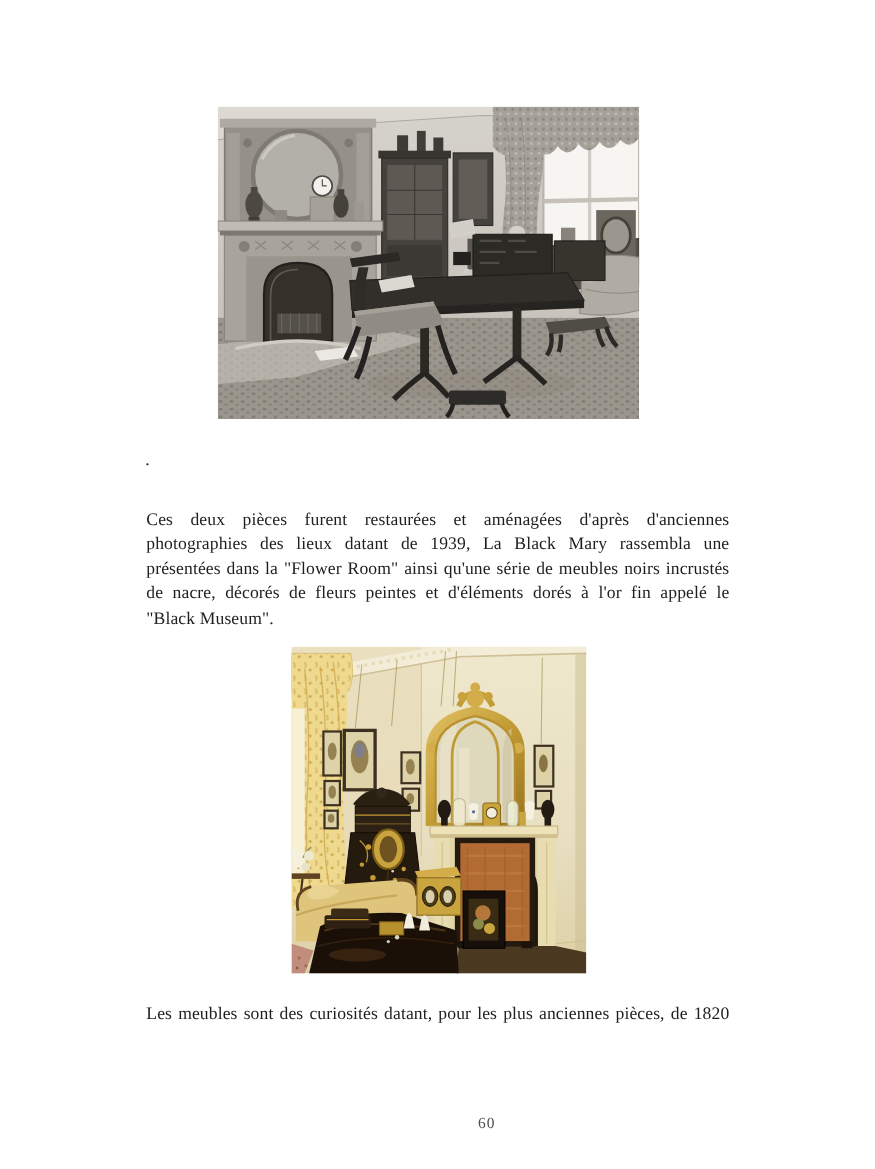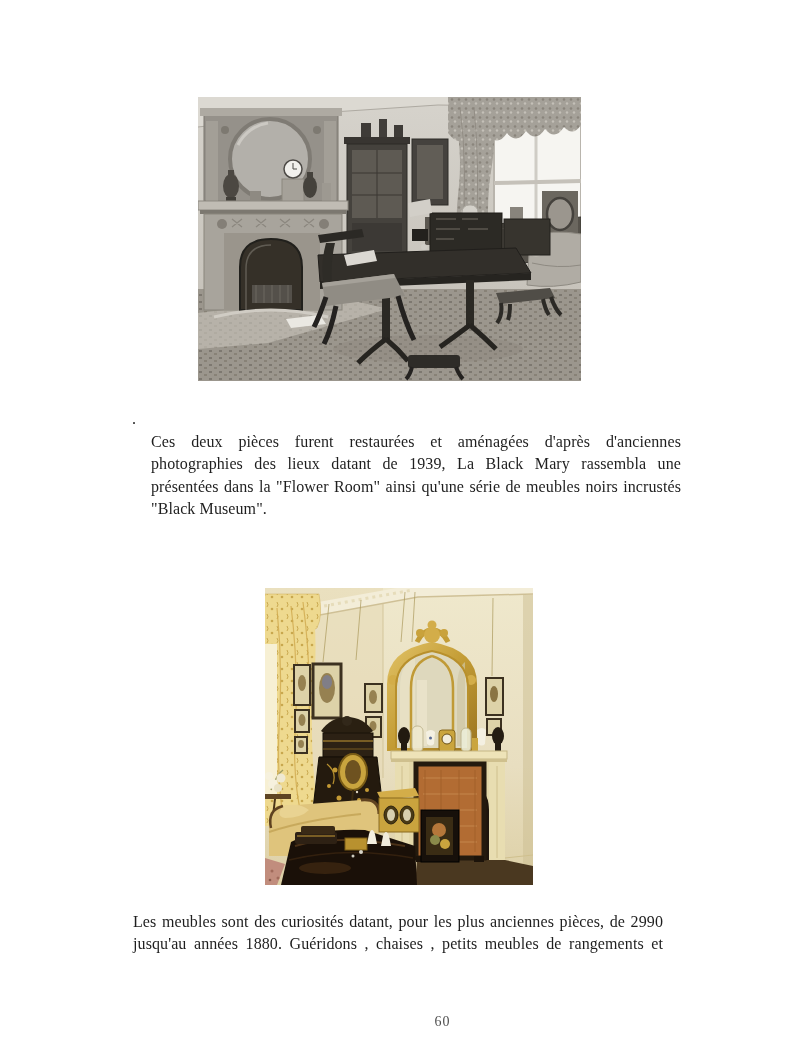--- a/index.html
+++ b/index.html
@@ -5,21 +5,21 @@
   html,body{margin:0;padding:0;background:#ffffff;}
   .page{
     position:relative;width:795px;height:1063px;background:#ffffff;
     font-family:"Liberation Serif","DejaVu Serif",serif;color:#1e1e1e;overflow:hidden;
   }
   figure{margin:0;line-height:0;}
   .photo1{position:absolute;left:198px;top:97px;width:383px;height:284px;}
   .photo2{position:absolute;left:265px;top:588px;width:268px;height:297px;}
   .stray-dot{position:absolute;left:132px;top:410px;font-size:16px;line-height:18px;}
   .para{position:absolute;left:133px;width:530px;font-size:16px;line-height:22.4px;letter-spacing:0.1px;}
-  .para1{top:431px;margin-left:18px;}
+  .para1{top:462px;}
   .para2{top:911px;}
   .jline{text-align:justify;text-align-last:justify;}
   .jline.last{text-align:justify;text-align-last:left;}
   .pagenum{position:absolute;left:0;top:1014px;width:795px;text-align:center;
     font-size:14px;color:#4f4f4f;letter-spacing:1px;margin-left:45px;}
 </style>
 </head>
 <body>
 
 <div class="page">
@@ -147,20 +147,21 @@
       <path d="M214,270 q-2,8 -6,12 M258,270 q3,8 7,12" stroke="#242220" stroke-width="4" fill="none"></path>
     </svg>
   </figure>
 
   <div class="stray-dot">.</div>
 
   <div class="para para1">
     <div class="jline">Ces deux pièces furent restaurées et aménagées d'après d'anciennes</div>
     <div class="jline">photographies des lieux datant de 1939, La Black Mary rassembla une</div>
     <div class="jline">présentées dans la "Flower Room" ainsi qu'une série de meubles noirs incrustés</div>
+    <div class="jline">de nacre, décorés de fleurs peintes et d'éléments dorés à l'or fin appelé le</div>
     <div class="jline last">"Black Museum".</div>
   </div>
 
   <figure class="photo2">
     <svg viewBox="0 0 268 297" width="268" height="297" preserveAspectRatio="none">
       <defs>
         <linearGradient id="g2wall" x1="0" y1="0" x2="0" y2="1">
           <stop offset="0" stop-color="#efe8cc"></stop>
             <stop offset="0.6" stop-color="#e8dec0"></stop>
             <stop offset="1" stop-color="#ddd0a6"></stop>
@@ -326,19 +327,18 @@
       <circle cx="180" cy="256" r="5" fill="#caa43e"></circle>
 
       <polygon points="0,270 20,276 12,297 0,297" fill="#c18d7d"></polygon>
       <circle cx="7" cy="283" r="1.5" fill="#a06a5a"></circle>
         <circle cx="13" cy="290" r="1.5" fill="#a06a5a"></circle>
         <circle cx="5" cy="292" r="1.3" fill="#8a5a4c"></circle>
     </svg>
   </figure>
 
   <div class="para para2">
-    <div class="jline">Les meubles sont des curiosités datant, pour les plus anciennes pièces, de 2990</div>
-    <div class="jline">jusqu'au années 1880. Guéridons , chaises , petits meubles de rangements et</div>
+    <div class="jline">Les meubles sont des curiosités datant, pour les plus anciennes pièces, de 1820</div>
   </div>
 
   <div class="pagenum">60</div>
 
 </div>
 
 </body></html>

